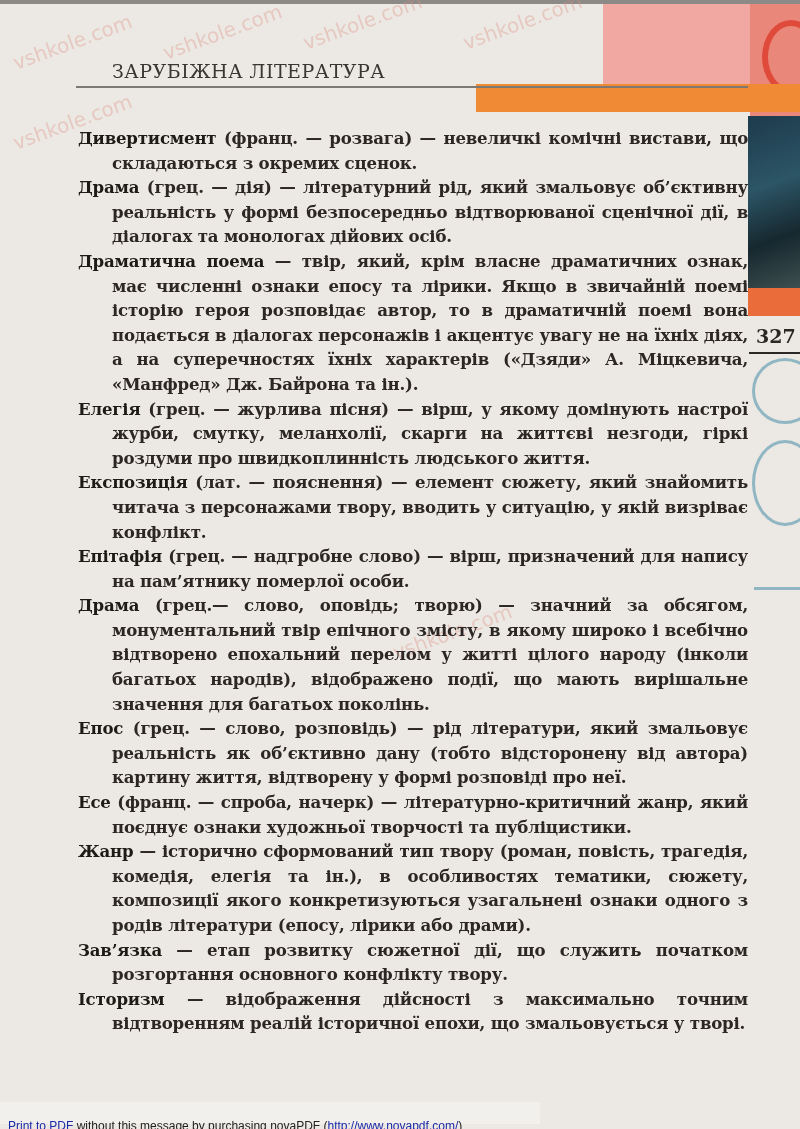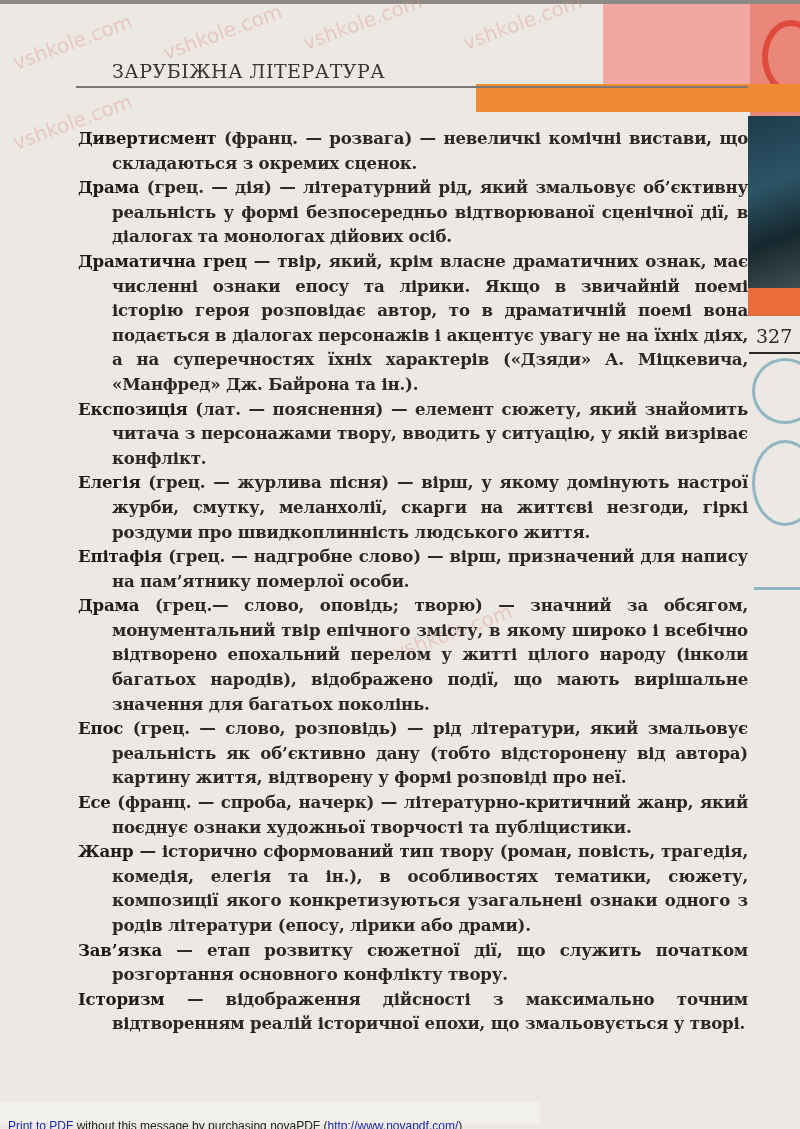--- a/index.html
+++ b/index.html
@@ -9,21 +9,21 @@
       font-family: "DejaVu Serif", serif;
       color: #2a2522;
     }
     .topstrip { position:absolute; left:0; top:0; width:800px; height:4px; background:#8c8a86; }
     .pink-block { position:absolute; left:603px; top:4px; width:197px; height:80px; background:#f1a8a3; }
     .pink-dark { position:absolute; left:750px; top:4px; width:50px; height:112px; background:#e9887a; }
     .red-c { position:absolute; left:762px; top:20px; width:46px; height:62px; border:6px solid #e04a3b; border-right-color:transparent; border-radius:50%; }
     .orange-bar { position:absolute; left:476px; top:84px; width:324px; height:28px; background:#f08a34; }
     .photo { position:absolute; left:748px; top:116px; width:52px; height:172px; background:linear-gradient(160deg,#1d3b4c 0%,#2c5566 40%,#16282f 70%,#3d4f4f 100%); }
     .photo-orange { position:absolute; left:748px; top:288px; width:52px; height:28px; background:#ea6c3a; }
-    .page-num { position:absolute; left:756px; top:325px; font-size:19px; font-weight:normal; color:#2b2724; }
+    .page-num { position:absolute; left:756px; top:325px; font-size:19px; font-weight:bold; color:#2b2724; }
     .page-num-line { position:absolute; left:749px; top:352px; width:51px; height:2px; background:#2b2724; }
     .swirl { position:absolute; left:752px; width:60px; border:3px solid #8fb6c2; border-radius:50%; border-right-color:transparent; }
     .swirl.s1 { top:358px; height:60px; }
     .swirl.s2 { top:440px; height:80px; }
     .swirl-line { position:absolute; left:754px; top:587px; width:46px; height:3px; background:#8fb6c2; }
     .header-title {
       position:absolute; left:76px; top:60px; font-family:"DejaVu Serif", serif;
       font-size:19px; letter-spacing:0.5px; color:#3a3633;margin-left:36px;
     }
     .header-rule { position:absolute; left:76px; top:86px; width:672px; height:2px; background:#7c7975; }
@@ -57,23 +57,23 @@
 <div class="watermark" style="left:460px;top:10px">vshkole.com</div>
 <div class="watermark" style="left:10px;top:110px">vshkole.com</div>
 <div class="watermark" style="left:390px;top:620px">vshkole.com</div>
 
 <div class="header-title">ЗАРУБІЖНА ЛІТЕРАТУРА</div>
 <div class="header-rule"></div>
 
 <div class="content">
   <p class="entry"><span class="term">Дивертисмент</span><span> (франц. — розвага) — невеличкі комічні вистави, що складаються з окремих сценок.</span></p>
   <p class="entry"><span class="term">Драма</span><span> (грец. — дія) — літературний рід, який змальовує об’єктивну реальність у формі безпосередньо відтворюваної сценічної дії, в діалогах та монологах дійових осіб.</span></p>
-  <p class="entry"><span class="term">Драматична грец</span><span> — твір, який, крім власне драматичних ознак, має численні ознаки епосу та лірики. Якщо в звичайній поемі історію героя розповідає автор, то в драматичній поемі вона подається в діалогах персонажів і акцентує увагу не на їхніх діях, а на суперечностях їхніх характерів («Дзяди» А. Міцкевича, «Манфред» Дж. Байрона та ін.).</span></p>
+  <p class="entry"><span class="term">Драматична поема</span><span> — твір, який, крім власне драматичних ознак, має численні ознаки епосу та лірики. Якщо в звичайній поемі історію героя розповідає автор, то в драматичній поемі вона подається в діалогах персонажів і акцентує увагу не на їхніх діях, а на суперечностях їхніх характерів («Дзяди» А. Міцкевича, «Манфред» Дж. Байрона та ін.).</span></p>
+  <p class="entry"><span class="term">Елегія</span><span> (грец. — журлива пісня) — вірш, у якому домінують настрої журби, смутку, меланхолії, скарги на життєві незгоди, гіркі роздуми про швидкоплинність людського життя.</span></p>
   <p class="entry"><span class="term">Експозиція</span><span> (лат. — пояснення) — елемент сюжету, який знайомить читача з персонажами твору, вводить у ситуацію, у якій визріває конфлікт.</span></p>
-  <p class="entry"><span class="term">Елегія</span><span> (грец. — журлива пісня) — вірш, у якому домінують настрої журби, смутку, меланхолії, скарги на життєві незгоди, гіркі роздуми про швидкоплинність людського життя.</span></p>
   <p class="entry"><span class="term">Епітафія</span><span> (грец. — надгробне слово) — вірш, призначений для напису на пам’ятнику померлої особи.</span></p>
   <p class="entry"><span class="term">Драма</span><span> (грец.— слово, оповідь; творю) — значний за обсягом, монументальний твір епічного змісту, в якому широко і всебічно відтворено епохальний перелом у житті цілого народу (інколи багатьох народів), відображено події, що мають вирішальне значення для багатьох поколінь.</span></p>
   <p class="entry"><span class="term">Епос</span><span> (грец. — слово, розповідь) — рід літератури, який змальовує реальність як об’єктивно дану (тобто відсторонену від автора) картину життя, відтворену у формі розповіді про неї.</span></p>
   <p class="entry"><span class="term">Есе</span><span> (франц. — спроба, начерк) — літературно-критичний жанр, який поєднує ознаки художньої творчості та публіцистики.</span></p>
   <p class="entry"><span class="term">Жанр</span><span> — історично сформований тип твору (роман, повість, трагедія, комедія, елегія та ін.), в особливостях тематики, сюжету, композиції якого конкретизуються узагальнені ознаки одного з родів літератури (епосу, лірики або драми).</span></p>
   <p class="entry"><span class="term">Зав’язка</span><span> — етап розвитку сюжетної дії, що служить початком розгортання основного конфлікту твору.</span></p>
   <p class="entry"><span class="term">Історизм</span><span> — відображення дійсності з максимально точним відтворенням реалій історичної епохи, що змальовується у творі.</span></p>
 
 </div>
 

